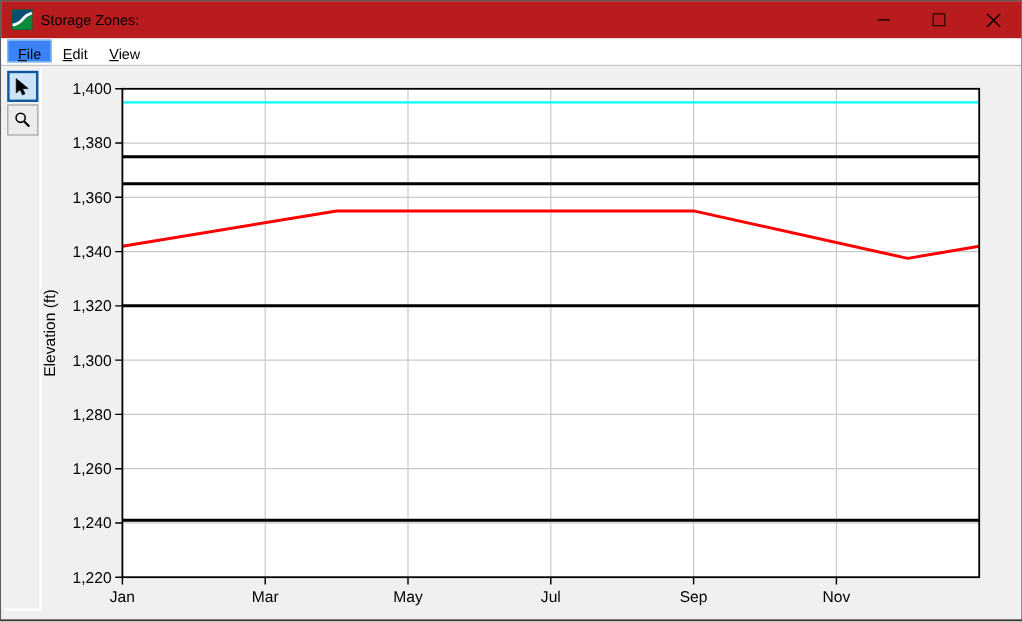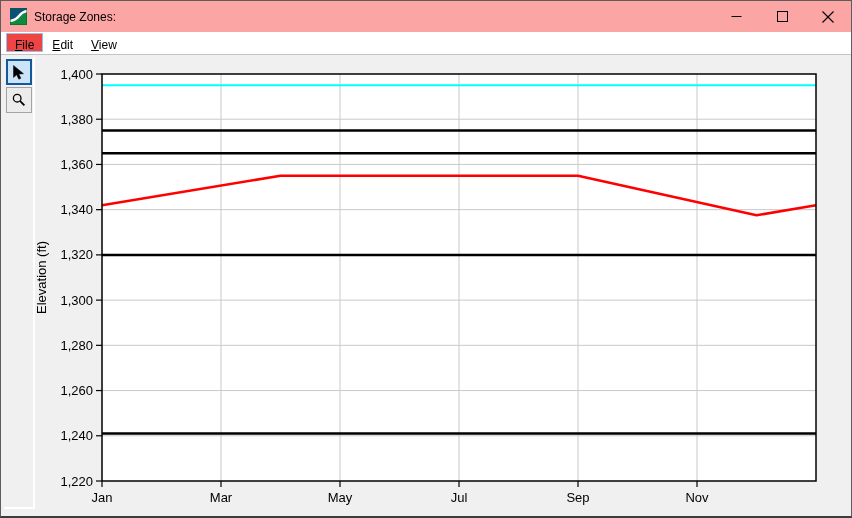--- a/index.html
+++ b/index.html
@@ -2,34 +2,34 @@
 <html><head>
 <meta charset="utf-8">
 <style>
   * { margin:0; padding:0; box-sizing:border-box; }
   html,body { width:852px; height:518px; overflow:hidden;
     font-family:"Liberation Sans", sans-serif; -webkit-user-select:none; user-select:none; }
   .window { position:relative; width:852px; height:518px; background:#f0f0f0;
     border:1px solid #5c5c5c; border-bottom:2px solid #3c3c3c; }
 
   
-  .titlebar { position:absolute; left:0; top:0; right:0; height:31px; background:#fca5a5;
+  .titlebar { position:absolute; left:0; top:0; right:0; height:31px; background:#b91c1c;
     display:flex; align-items:center; }
   .app-icon { width:17px; height:17px; margin-left:9px; flex:0 0 auto; }
   .title-text { margin-left:7px; font-size:12px; color:#000; }
   .win-btns { margin-left:auto; display:flex; height:100%; }
   .win-btn { width:46px; height:100%; display:flex; align-items:center; justify-content:center; }
   .win-btn svg { display:block; }
 
   
   .menubar { position:absolute; left:0; top:31px; right:0; height:23px; background:#ffffff;
     border-bottom:1px solid #c3c3c3; display:flex; align-items:stretch; padding-left:5px;
     font-size:12px; color:#000; }
   .menu-item { padding:4px 8px 3px 8px; margin-top:1px; margin-bottom:2px; border:1px solid transparent; }
-  .menu-item.hot { background:#ef4444; border:1px solid #90c3ea; }
+  .menu-item.hot { background:#3b82f6; border:1px solid #90c3ea; }
   .mn { text-decoration:underline; }
 
   
   .client { position:absolute; left:0; top:54px; right:0; bottom:0; background:#f0f0f0; }
 
   .toolbar { position:absolute; left:3px; top:2px; width:31px; height:452px; background:#f0f0f0;
     border-right:2px solid #ffffff; border-bottom:2px solid #ffffff; }
   .tool-btn { width:26px; height:26px; margin:2px auto 1px auto; display:flex;
     align-items:center; justify-content:center; background:#ececec; border:1px solid #a3a3a3; }
   .tool-btn.selected { background:#cce4f7; border:2px solid #11599c; }

